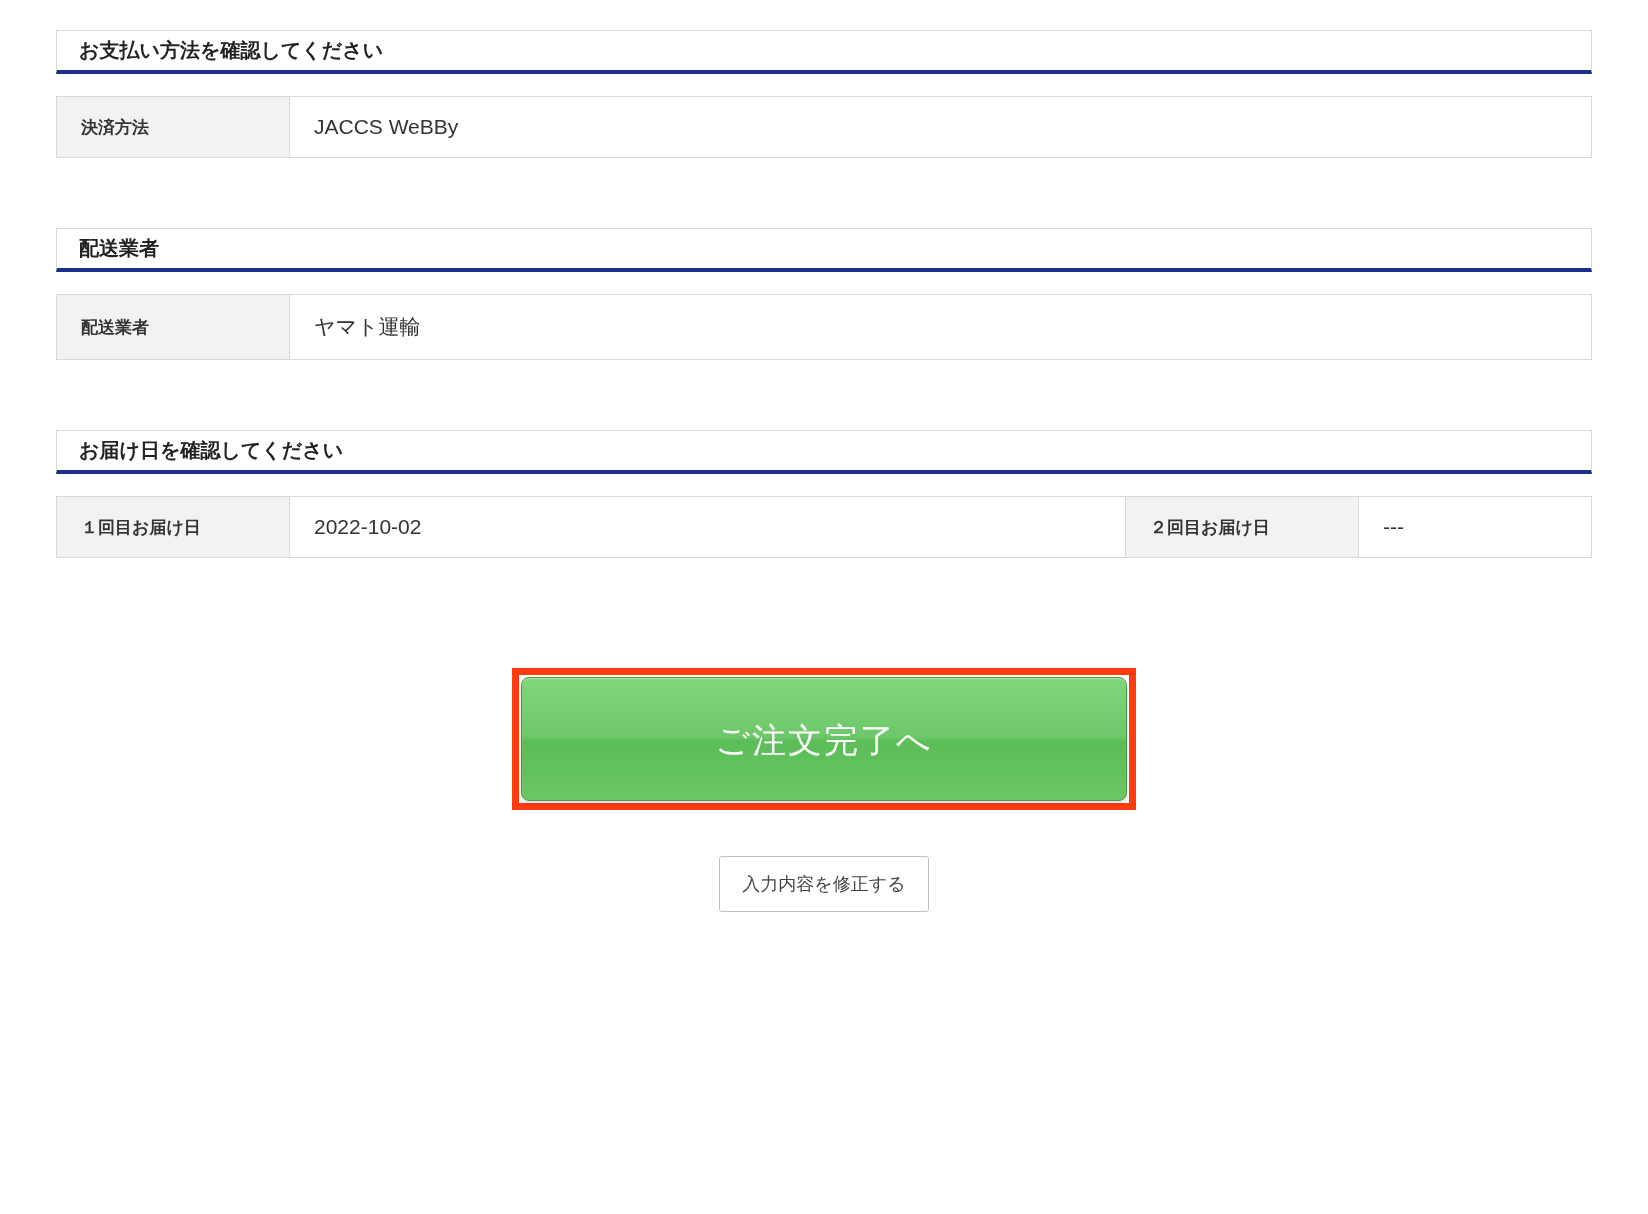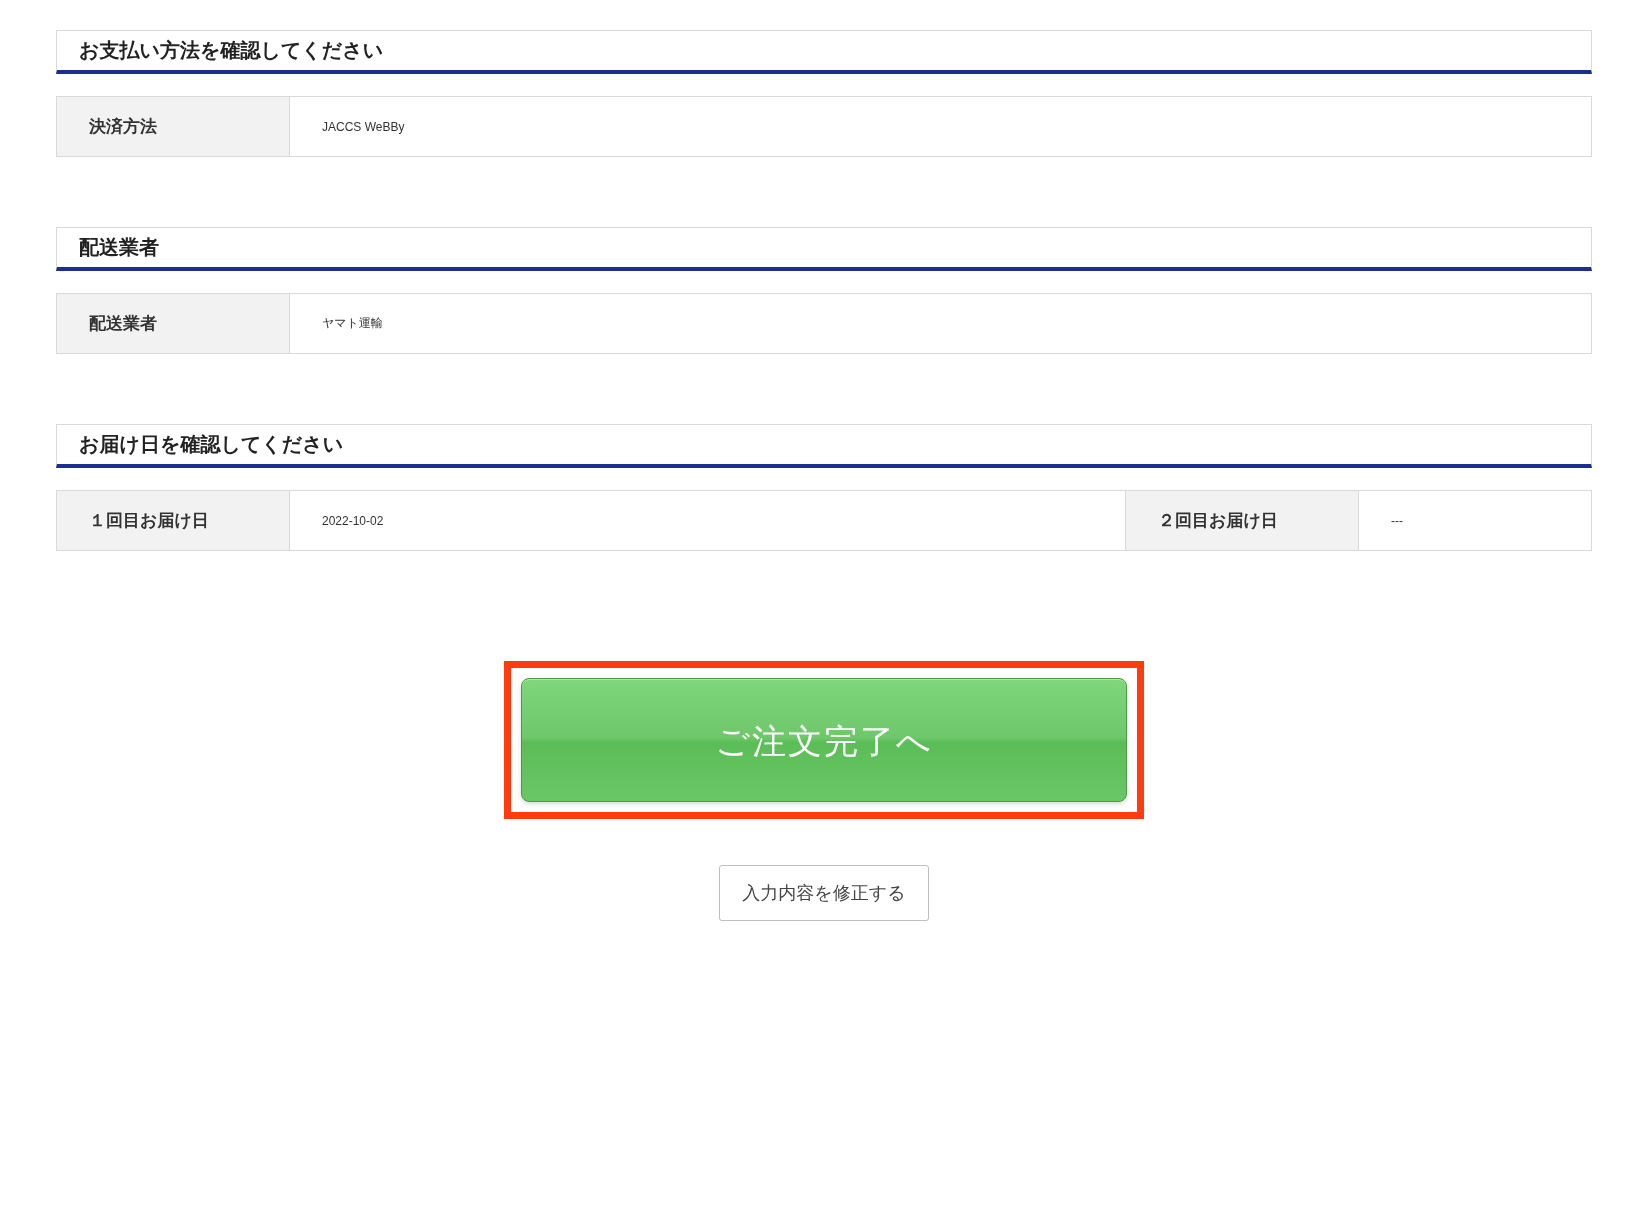--- a/index.html
+++ b/index.html
@@ -20,47 +20,47 @@
     }
     .spacer { height: 22px; }
     .spacer-big { height: 70px; }
     table.kv {
       width: 100%;
       border-collapse: collapse;
       table-layout: fixed;
     }
     table.kv td, table.kv th {
       border: 1px solid #d9d9d9;
-      padding: 18px 32px;
+      padding: 18px 24px;
       text-align: left;
       font-weight: normal;
       vertical-align: middle;
     }
     table.kv th {
       background: #f2f2f2;
       width: 233px;
       color: #333;
       font-weight: bold;
       font-size: 17px;
     }
     table.kv td {
       background: #fff;
       color: #333;
-      font-size: 12px;
+      font-size: 21px;
     }
     .delivery-table th.col2 { width: 233px; }
     .delivery-table td.col4 { width: 233px; }
     .button-wrap {
       display: flex;
       justify-content: center;
       margin-top: 110px;
     }
     .button-highlight {
       border: 7px solid #ff3b10;
-      padding: 10px;
+      padding: 2px;
       display: inline-block;
     }
     .primary-btn {
       display: block;
       width: 606px;
       height: 124px;
       background: linear-gradient(to bottom, #7fd67b 0%, #6ec86a 48%, #5bbd58 52%, #6ac765 100%);
       border: 1px solid #4a9a46;
       border-radius: 8px;
       color: #fff;

